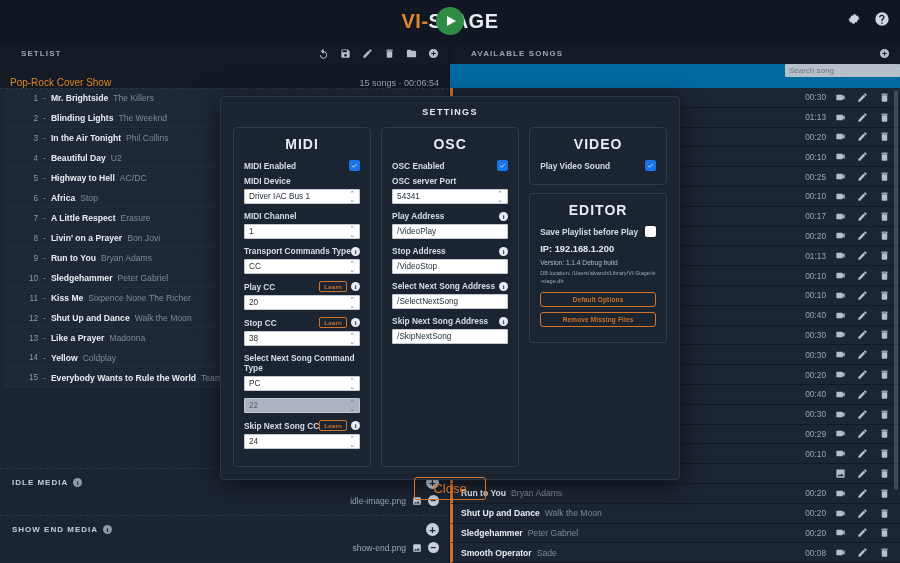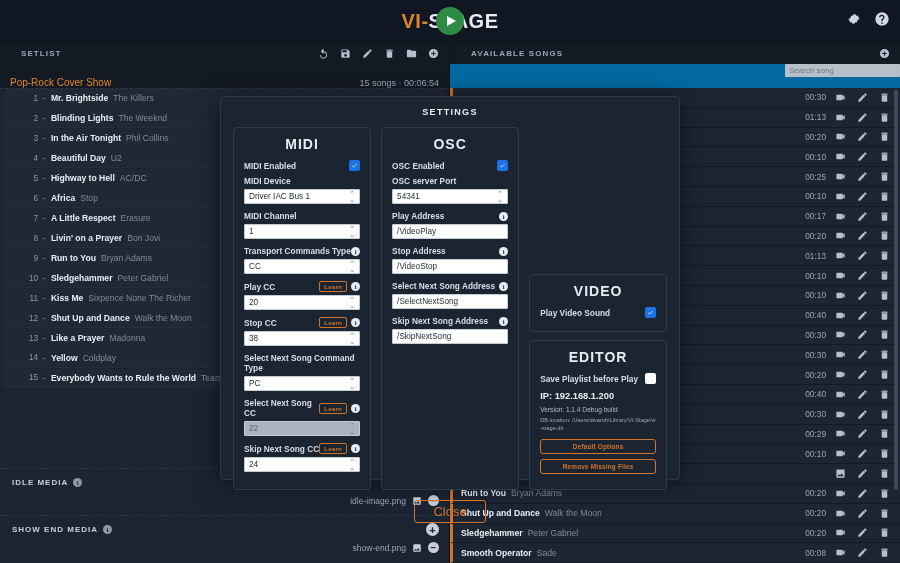--- a/index.html
+++ b/index.html
@@ -113,21 +113,21 @@
     box-shadow:0 4px 24px rgba(0,0,0,.55); z-index:50;
   }
   .modal-title { text-align:center; font-size:9px; font-weight:bold; letter-spacing:1.3px;
                  color:#e8ecf1; padding-top:10px; }
   .cols { display:flex; gap:10px; padding:10px 12px 0 12px; }
   .col { background:#1b2532; border:1px solid #2e3b4b; border-radius:4px;
          padding:8px 10px 10px 10px; }
   .col.midi { width:140px; }
   .col.osc  { width:140px; }
   .col.video-wrap { width:140px; display:flex; flex-direction:column; gap:8px;
-                    border:none; padding:0;justify-content:flex-end; }
+                    border:none; padding:0; }
   .sub-col { background:#1b2532; border:1px solid #2e3b4b; border-radius:4px;
              padding:8px 10px 10px 10px; }
   .col-title { text-align:center; font-size:14px; font-weight:bold; letter-spacing:1px;
                color:#e8ecf1; margin-bottom:8px; }
   .field-row { display:flex; align-items:center; margin-bottom:3px; }
   .field-label { font-size:8.3px; color:#d7dee7; font-weight:bold; }
   .field-spacer { margin-left:auto; display:flex; align-items:center; gap:4px; }
   .chk { width:11px; height:11px; border-radius:2px; background:#1b73e8;
          display:flex; align-items:center; justify-content:center; cursor:pointer; }
   .chk svg { width:7px; height:7px; fill:#fff; }
@@ -809,27 +809,20 @@
         </div>
 
         <div class="field-row">
           <span class="field-label">Select Next Song Command Type</span>
         </div>
         <div class="ipt">
           <span>PC</span>
           <span class="spin">⌃<br>⌄</span>
         </div>
 
-        <div class="field-row">
-          <span class="field-label">Select Next Song CC</span>
-          <span class="field-spacer">
-            <span class="learn">Learn</span>
-            <span class="info-i">i</span>
-          </span>
-        </div>
         <div class="ipt disabled">
           <span>22</span>
           <span class="spin">⌃<br>⌄</span>
         </div>
 
         <div class="field-row">
           <span class="field-label">Skip Next Song CC</span>
           <span class="field-spacer">
             <span class="learn">Learn</span>
             <span class="info-i">i</span>

